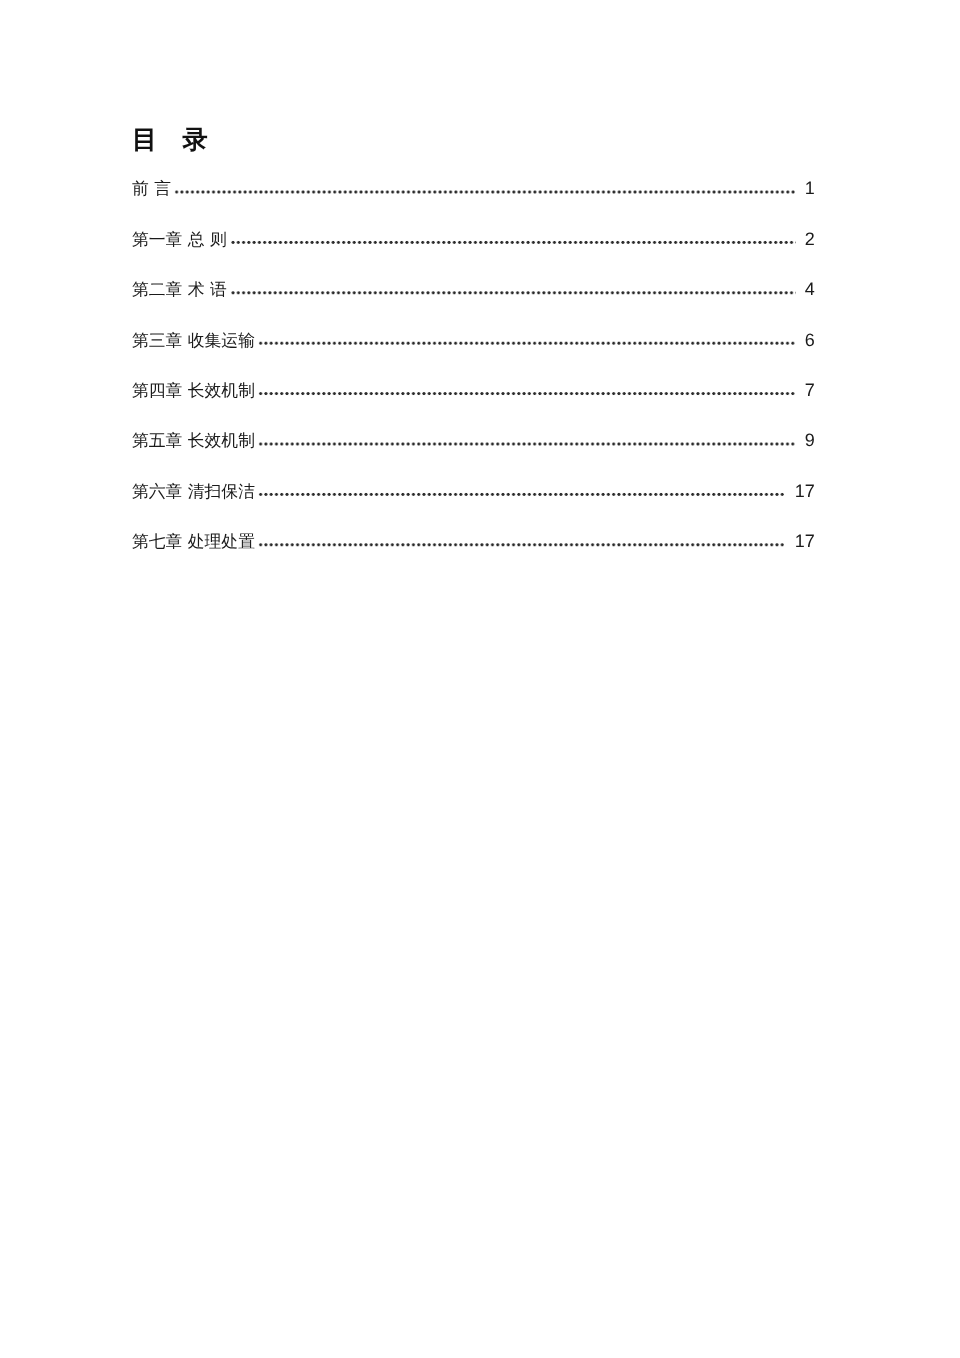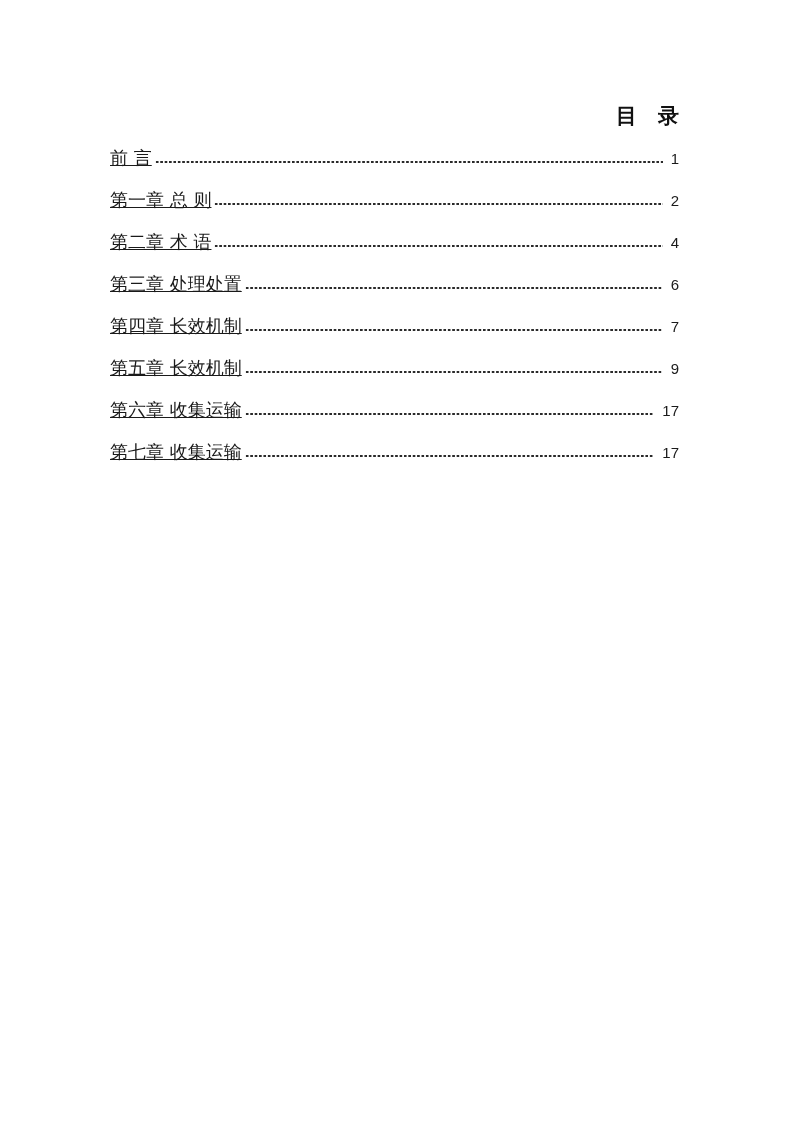--- a/index.html
+++ b/index.html
@@ -17,42 +17,41 @@
     color: #1a1a1a;
   }
   .content {
     position: absolute;
     left: 110px;
     top: 104px;
     width: 569px;
   }
   .title {
     margin: 0;
-    text-align: right;
+    text-align: left;
     font-size: 21px;
     line-height: 24px;
     font-weight: 700;
     white-space: pre;
     color: #111111;
   }
   .toc {
     margin-top: 19px;
   }
   .toc-row {
     display: flex;
     align-items: baseline;
     height: 42px;
   }
   .toc-label {
-    font-size: 18px;
+    font-size: 14px;
     line-height: 22px;
     white-space: pre;
     color: #1a1a1a;
     flex: 0 0 auto;
-    text-decoration: underline;
   }
   .leader {
     flex: 1 1 auto;
     height: 15px;
     margin: 0 8px 0 3px;
     background-image: radial-gradient(circle, #2a2a2a 1.05px, rgba(0,0,0,0) 1.45px);
     background-size: 4.4px 4px;
     background-repeat: repeat-x;
     background-position: left bottom;
   }
@@ -84,45 +83,45 @@
         <span class="toc-page">2</span>
       </div>
 
       <div class="toc-row">
         <span class="toc-label">第二章 术 语</span>
         <span class="leader"></span>
         <span class="toc-page">4</span>
       </div>
 
       <div class="toc-row">
-        <span class="toc-label">第三章 处理处置</span>
+        <span class="toc-label">第三章 收集运输</span>
         <span class="leader"></span>
         <span class="toc-page">6</span>
       </div>
 
       <div class="toc-row">
         <span class="toc-label">第四章 长效机制</span>
         <span class="leader"></span>
         <span class="toc-page">7</span>
       </div>
 
       <div class="toc-row">
         <span class="toc-label">第五章 长效机制</span>
         <span class="leader"></span>
         <span class="toc-page">9</span>
       </div>
 
       <div class="toc-row">
-        <span class="toc-label">第六章 收集运输</span>
+        <span class="toc-label">第六章 清扫保洁</span>
         <span class="leader"></span>
         <span class="toc-page">17</span>
       </div>
 
       <div class="toc-row">
-        <span class="toc-label">第七章 收集运输</span>
+        <span class="toc-label">第七章 处理处置</span>
         <span class="leader"></span>
         <span class="toc-page">17</span>
       </div>
 
 
     </nav>
   </div>
 </div>
 
 </body></html>

